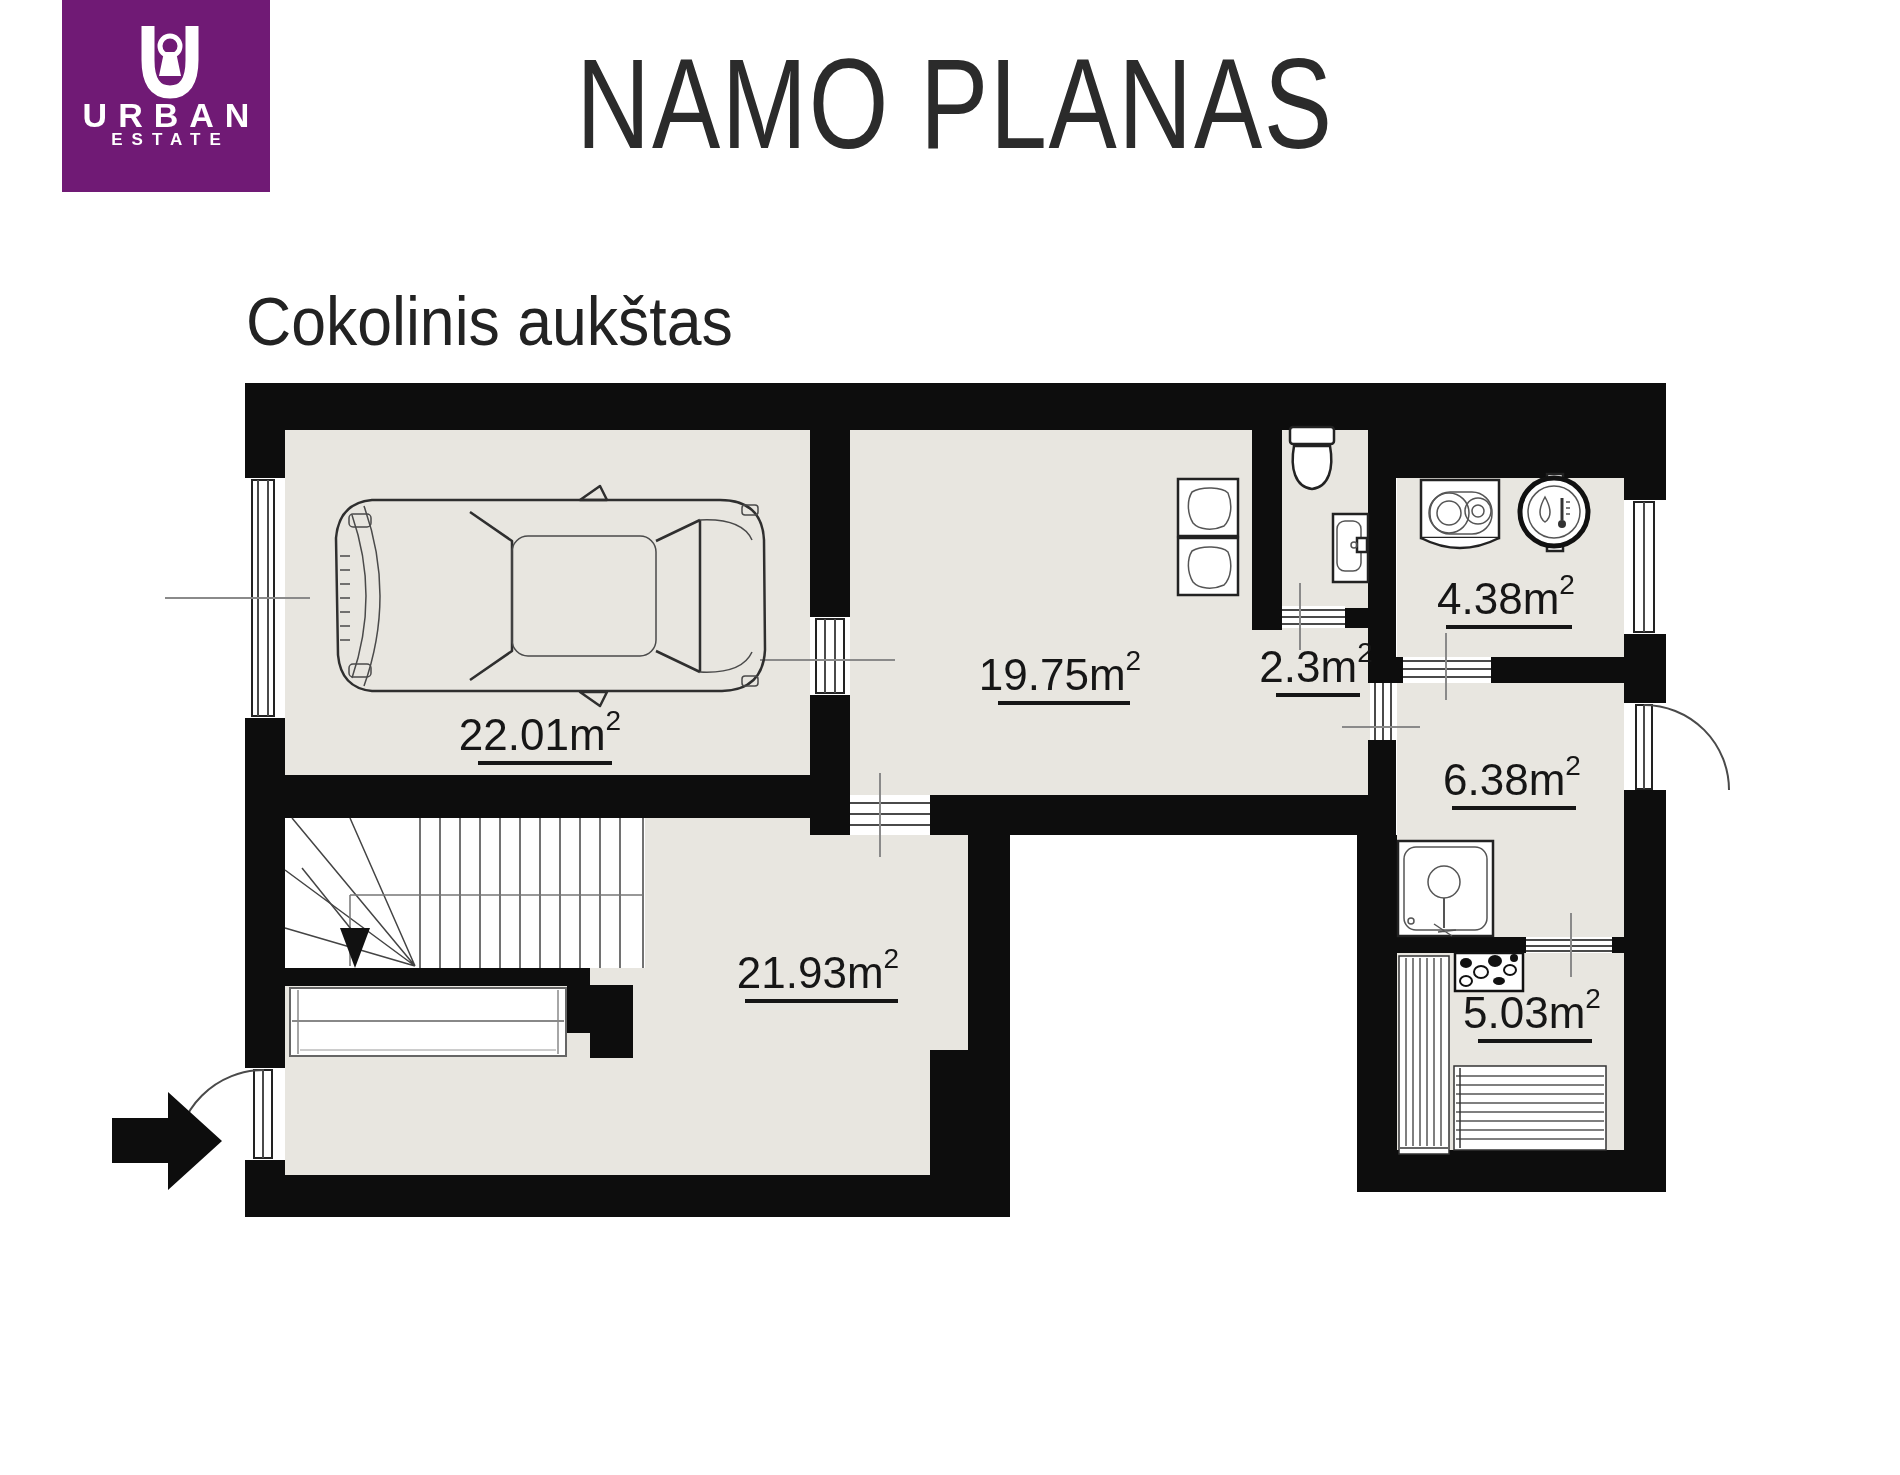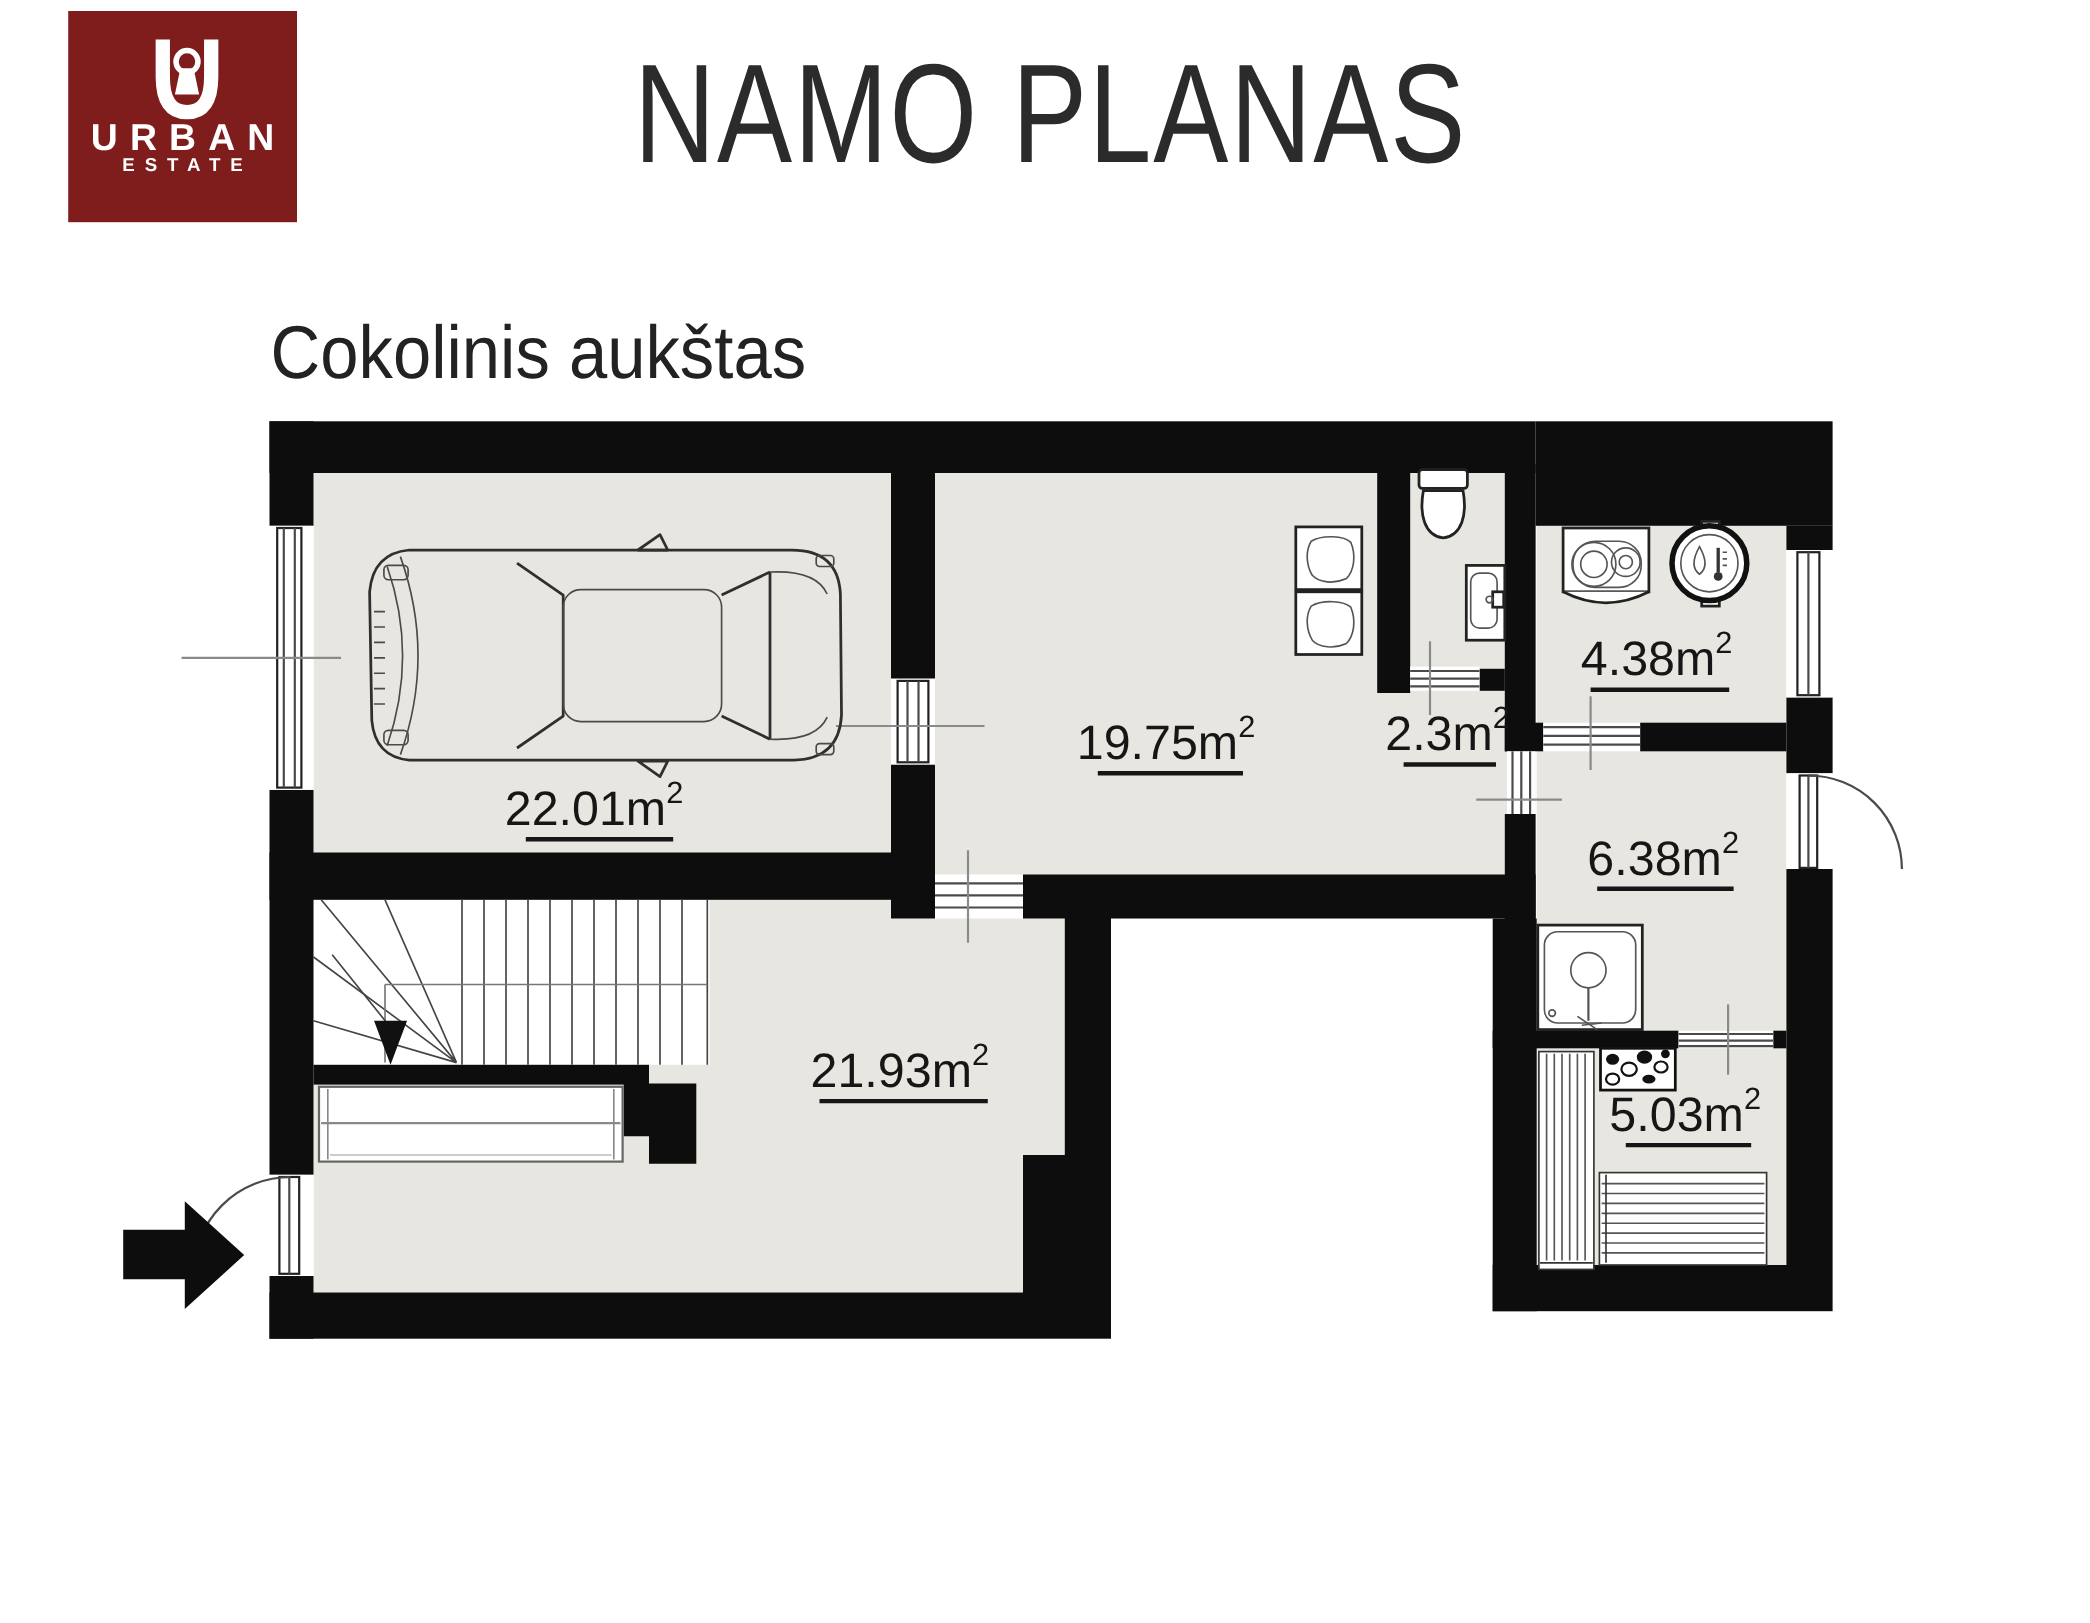--- a/index.html
+++ b/index.html
@@ -1,18 +1,18 @@
 <!DOCTYPE html>
 <html><head>
 <meta charset="utf-8">
 <style>
   html,body{margin:0;padding:0;background:#fff;}
   .page{position:relative;width:1900px;height:1475px;background:#ffffff;overflow:hidden;
         font-family:"Liberation Sans",sans-serif;}
-  .logo{position:absolute;left:62px;top:0;width:208px;height:192px;background:#7f1d1d;margin-top:10px;}
+  .logo{position:absolute;left:62px;top:0;width:208px;height:192px;background:#701a75;}
   .logo svg{position:absolute;left:0;top:0;}
   .brand{position:absolute;left:0;width:208px;text-align:center;color:#fff;}
   .brand.main{top:96px;font-size:34px;font-weight:bold;letter-spacing:11px;text-indent:11px;}
   .brand.sub{top:130px;font-size:17px;font-weight:bold;letter-spacing:9px;text-indent:9px;}
   .title{position:absolute;left:455px;top:30px;width:1000px;text-align:center;
          font-size:128px;font-weight:300;color:#2b2b2b;white-space:nowrap;
          transform:scaleX(.8);transform-origin:center top;letter-spacing:2px;}
   .floor-label{position:absolute;left:246px;top:282px;font-size:68px;font-weight:300;color:#222;
          white-space:nowrap;transform:scaleX(.92);transform-origin:left top;}
   svg.plan{position:absolute;left:0;top:0;}

